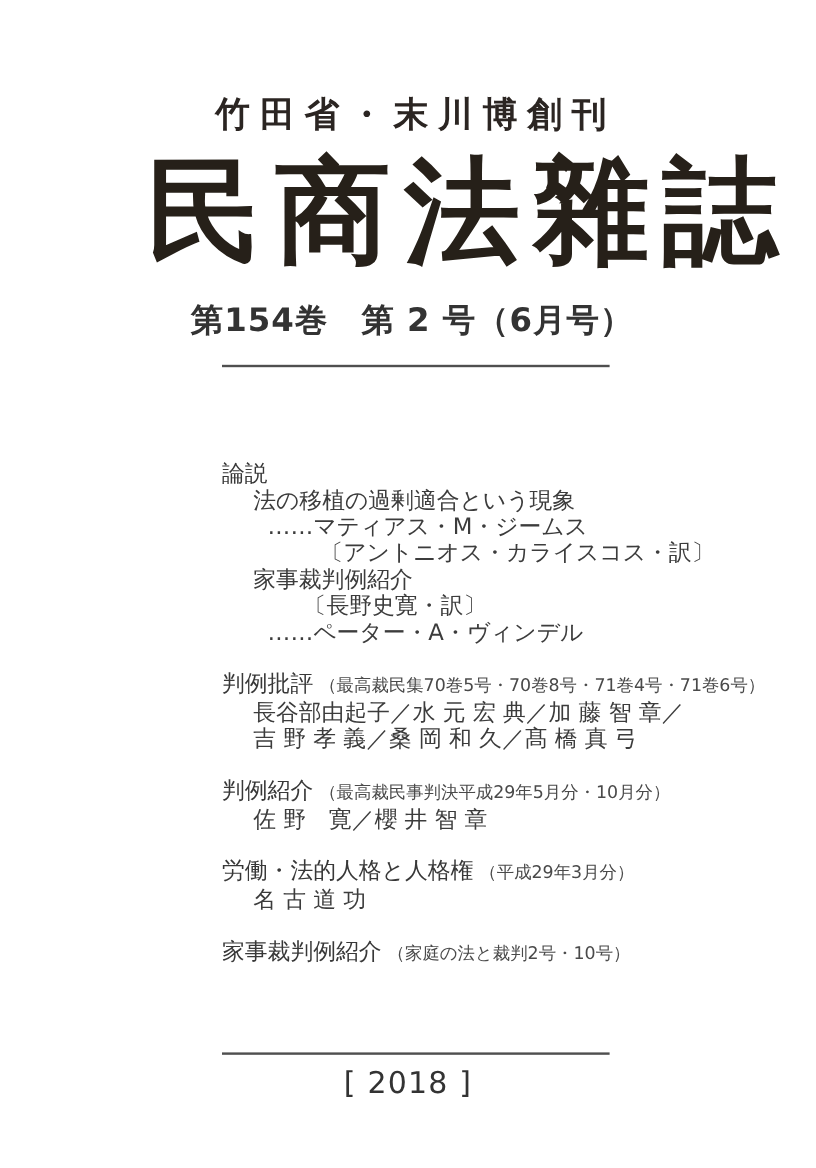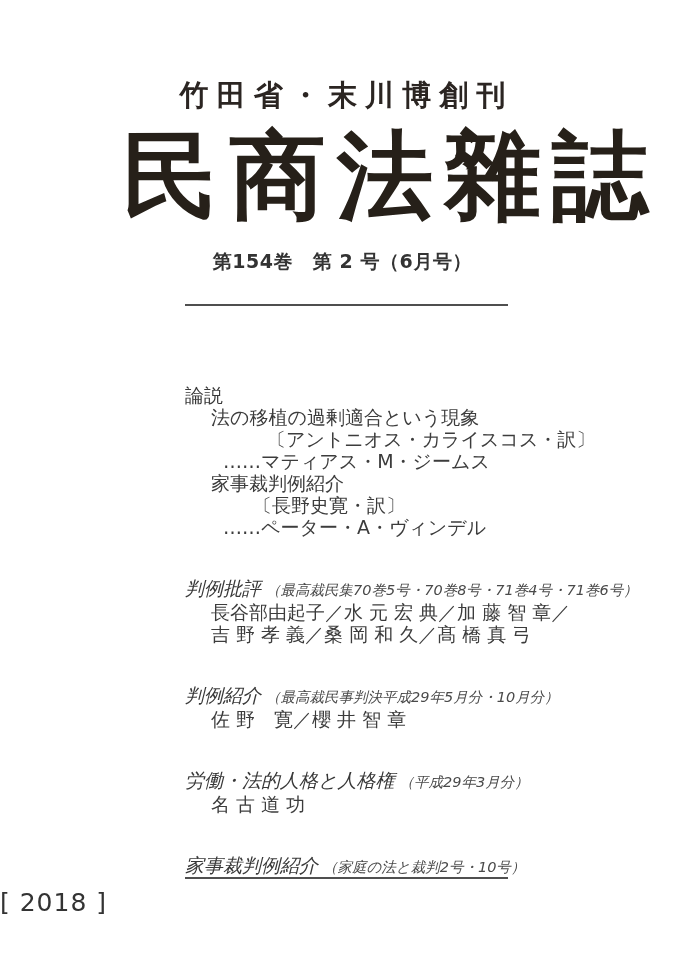--- a/index.html
+++ b/index.html
@@ -45,21 +45,21 @@
     white-space: nowrap;
     padding-left: 45px;
   }
   .issue-line {
     position: absolute;
     top: 249px;
     left: 0;
     width: 680px;
     text-align: center;
     font-weight: 600;
-    font-size: 19px;
+    font-size: 27px;
     letter-spacing: 0.03em;
     text-indent: 0.25em;
     color: #333333;
     white-space: nowrap;
   }
   .rule {
     position: absolute;
     left: 185px;
     width: 323px;
     height: 2px;
@@ -74,33 +74,34 @@
     width: 400px;
     font-size: 19px;
     line-height: 22px;
     color: #3c3c3c;
   }
   .toc-line { white-space: nowrap; }
   .lv1 { padding-left: 26px; }
   .lv2 { padding-left: 38px; }
   .lv3 { padding-left: 82px; }
   .lv3b { padding-left: 68px; }
-  .gap { margin-top: 39px; font-style: italic; }
+  .gap { margin-top: 21px; }
   .section-head { color: #383838; font-weight: 500; }
   .note {
     font-size: 14.5px;
     color: #4a4a4a;
     margin-left: 5px;
     letter-spacing: 0;
   }
   .year-line {
     position: absolute;
     top: 888px;
     left: 0;
     width: 680px;
+    text-align: center;
     font-size: 25px;
     font-weight: 500;
     letter-spacing: 0.04em;
     color: #333333;
     white-space: nowrap;
   }
 </style>
 </head>
 <body>
 
@@ -110,22 +111,22 @@
 
   <div class="journal-title">民商法雜誌</div>
 
   <div class="issue-line">第154巻　第 2 号（6月号）</div>
 
   <div class="rule rule-top"></div>
 
   <div class="toc">
     <div class="toc-line section-head"><span>論説</span></div>
     <div class="toc-line lv1"><span>法の移植の過剰適合という現象</span></div>
+    <div class="toc-line lv2"><span>……マティアス・M・ジームス</span></div>
     <div class="toc-line lv3"><span>〔アントニオス・カライスコス・訳〕</span></div>
-    <div class="toc-line lv2"><span>……マティアス・M・ジームス</span></div>
     <div class="toc-line lv1"><span>家事裁判例紹介</span></div>
     <div class="toc-line lv3b"><span>〔長野史寛・訳〕</span></div>
     <div class="toc-line lv2"><span>……ペーター・A・ヴィンデル</span></div>
 
     <div class="toc-line section-head gap"><span>判例批評</span><span class="note">（最高裁民集70巻5号・70巻8号・71巻4号・71巻6号）</span></div>
     <div class="toc-line lv1"><span>長谷部由起子／水 元 宏 典／加 藤 智 章／</span></div>
     <div class="toc-line lv1"><span>吉 野 孝 義／桑 岡 和 久／髙 橋 真 弓</span></div>
 
     <div class="toc-line section-head gap"><span>判例紹介</span><span class="note">（最高裁民事判決平成29年5月分・10月分）</span></div>
     <div class="toc-line lv1"><span>佐 野　寛／櫻 井 智 章</span></div>

